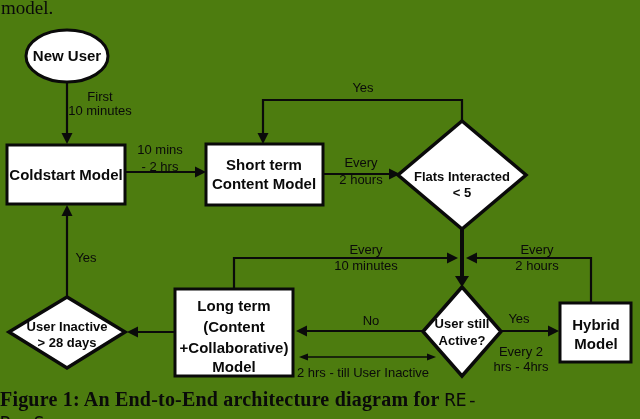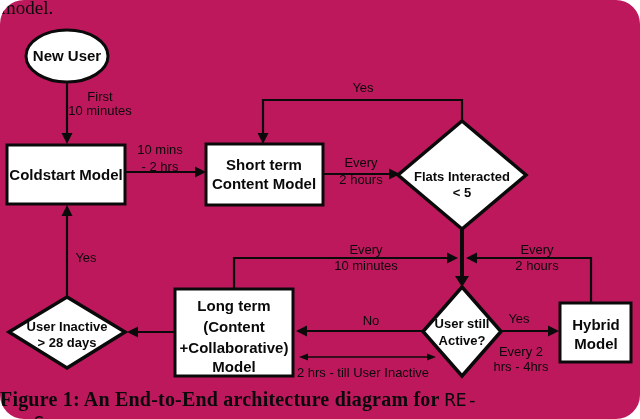--- a/index.html
+++ b/index.html
@@ -1,17 +1,17 @@
 <!DOCTYPE html>
 <html><head>
 <meta charset="utf-8">
 <style>
   html,body{margin:0;padding:0;background:#ffffff;}
-  .page{position:relative;width:640px;height:419px;background:#be185d;overflow:hidden;
-        font-family:"Liberation Sans",sans-serif;color:#000;border-radius:24px;}
+  .page{position:relative;width:640px;height:419px;background:#4d7c0f;overflow:hidden;
+        font-family:"Liberation Sans",sans-serif;color:#000;}
   .top-text{position:absolute;left:1px;top:-3px;font-family:"Liberation Serif",serif;
         font-size:19px;color:#0a0a0a;}
   .caption{position:absolute;left:0;top:388px;width:538px;white-space:pre-wrap;
         font-family:"Liberation Serif",serif;font-weight:700;font-size:20px;
         letter-spacing:0.2px;color:#0a0a0a;}
   .caption .code{font-family:"DejaVu Sans Mono","Liberation Mono",monospace;
         font-weight:500;font-size:18.5px;letter-spacing:0;}
   svg{position:absolute;left:0;top:0;}
   .shape{fill:#ffffff;stroke:#0a0a0a;stroke-width:3;}
   .shape-thick{fill:#ffffff;stroke:#0a0a0a;stroke-width:3.5;}

